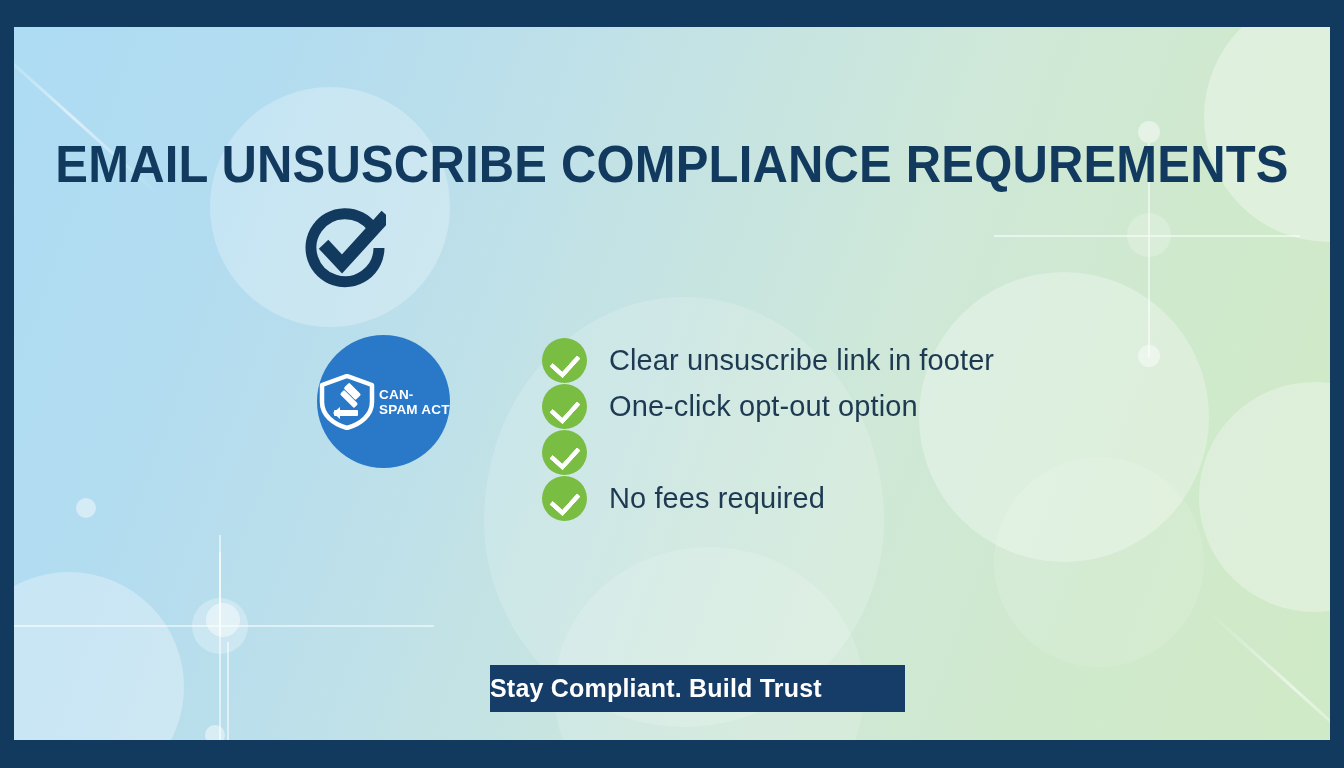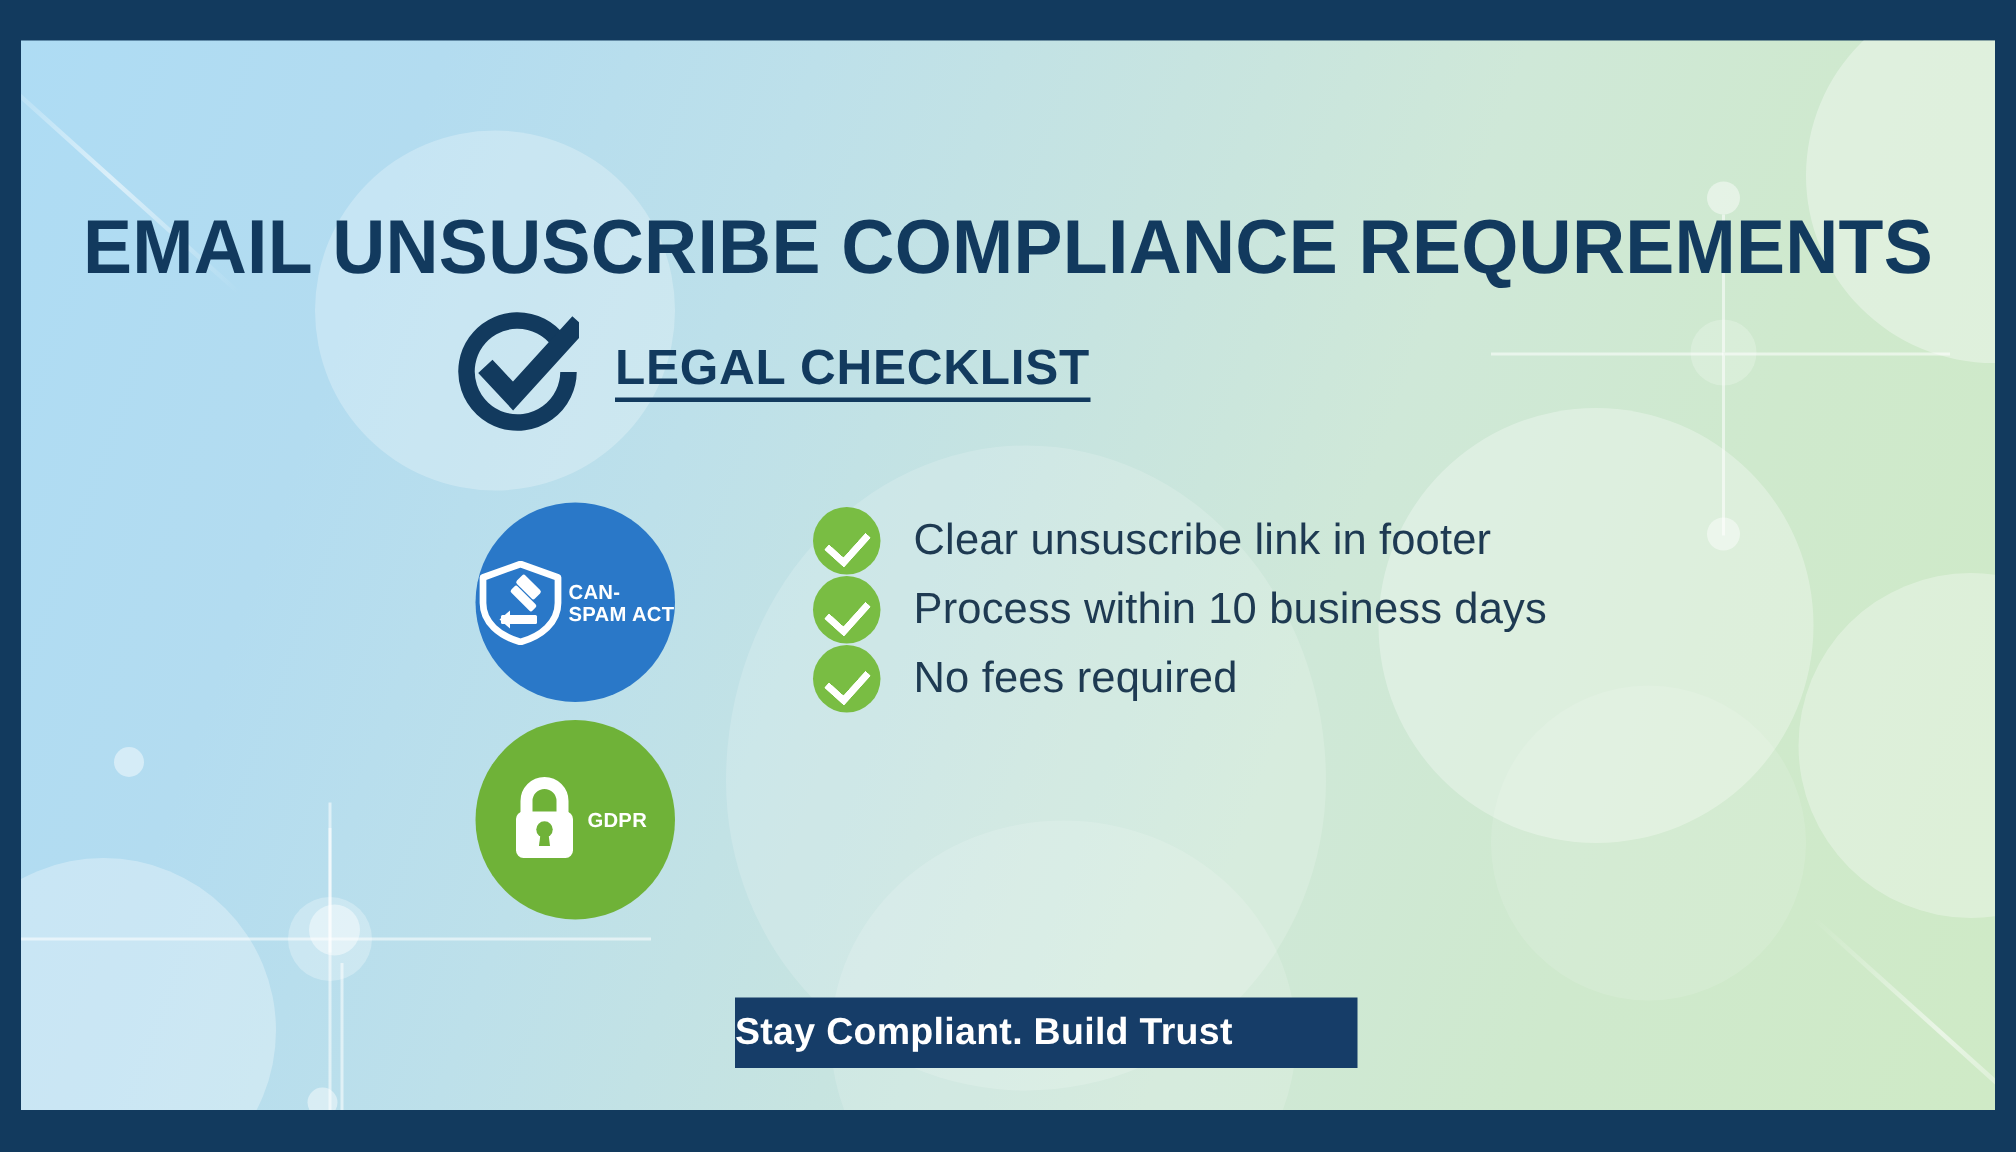--- a/index.html
+++ b/index.html
@@ -234,60 +234,51 @@
 
     <div class="title">EMAIL UNSUSCRIBE COMPLIANCE REQUREMENTS</div>
 
     <div class="subtitle-row">
       <span class="check-ring">
         <svg viewBox="0 0 82 82" width="82" height="82" aria-hidden="true">
           <path d="M68 20 A34 34 0 1 0 75 41" fill="none" stroke="#123A5E" stroke-width="11" stroke-linecap="butt"></path>
           <path d="M24 42 L38 57 L78 13" fill="none" stroke="#123A5E" stroke-width="13" stroke-linecap="square" stroke-linejoin="miter"></path>
         </svg>
       </span>
-      <span class="subtitle-text">LEGAL CHECKLIST</span>
     </div>
 
     <div class="badges">
 
       <div class="badge badge-canspam">
         <span class="badge-icon">
           <svg viewBox="0 0 60 56" width="60" height="56" aria-hidden="true">
             <path d="M30 2 L55 11 V28 C55 41 44 50 30 54 C16 50 5 41 5 28 V11 Z" fill="none" stroke="#ffffff" stroke-width="4.5" stroke-linejoin="round"></path>
             <rect x="27" y="13" width="17" height="8" rx="1.6" fill="#ffffff" transform="rotate(45 35 17)"></rect>
             <rect x="22" y="22" width="20" height="6" rx="1.6" fill="#ffffff" transform="rotate(45 32 25)"></rect>
             <rect x="17" y="36" width="24" height="6" rx="1" fill="#ffffff"></rect>
             <path d="M23 33 L16 39 L23 45 Z" fill="#ffffff"></path>
           </svg>
         </span>
         <span class="badge-label">CAN-SPAM ACT</span>
       </div>
 
-      <div class="badge badge-gdpr">
-        <span class="badge-icon-lock">
-          <svg viewBox="0 0 54 58" width="54" height="58" aria-hidden="true">
-            <path d="M15 24 V16 a12 12 0 0 1 24 0 V24" fill="none" stroke="#ffffff" stroke-width="8" stroke-linecap="butt"></path>
-            <rect x="8" y="23" width="38" height="31" rx="5" fill="#ffffff"></rect>
-            <circle cx="27" cy="35" r="5.5" fill="#6fb238"></circle>
-            <path d="M24.6 36 h4.8 l1.3 10 h-7.4 Z" fill="#6fb238"></path>
-          </svg>
-        </span>
-        <span class="badge-label">GDPR</span>
-      </div>
 
     </div>
 
     <div class="checklist">
       <div class="check-item">
         <span class="check-badge"></span>
         <span class="check-text">Clear unsuscribe link in footer</span>
       </div>
       <div class="check-item">
         <span class="check-badge"></span>
-        <span class="check-text">Process within 10 business days</span>
+        <span class="check-text">One-click opt-out option</span>
+      </div>
+      <div class="check-item">
+        <span class="check-badge"></span>
       </div>
       <div class="check-item">
         <span class="check-badge"></span>
         <span class="check-text">No fees required</span>
       </div>
     </div>
 
     <div class="banner">
       <span class="banner-text">Stay Compliant. Build Trust</span>
     </div>

